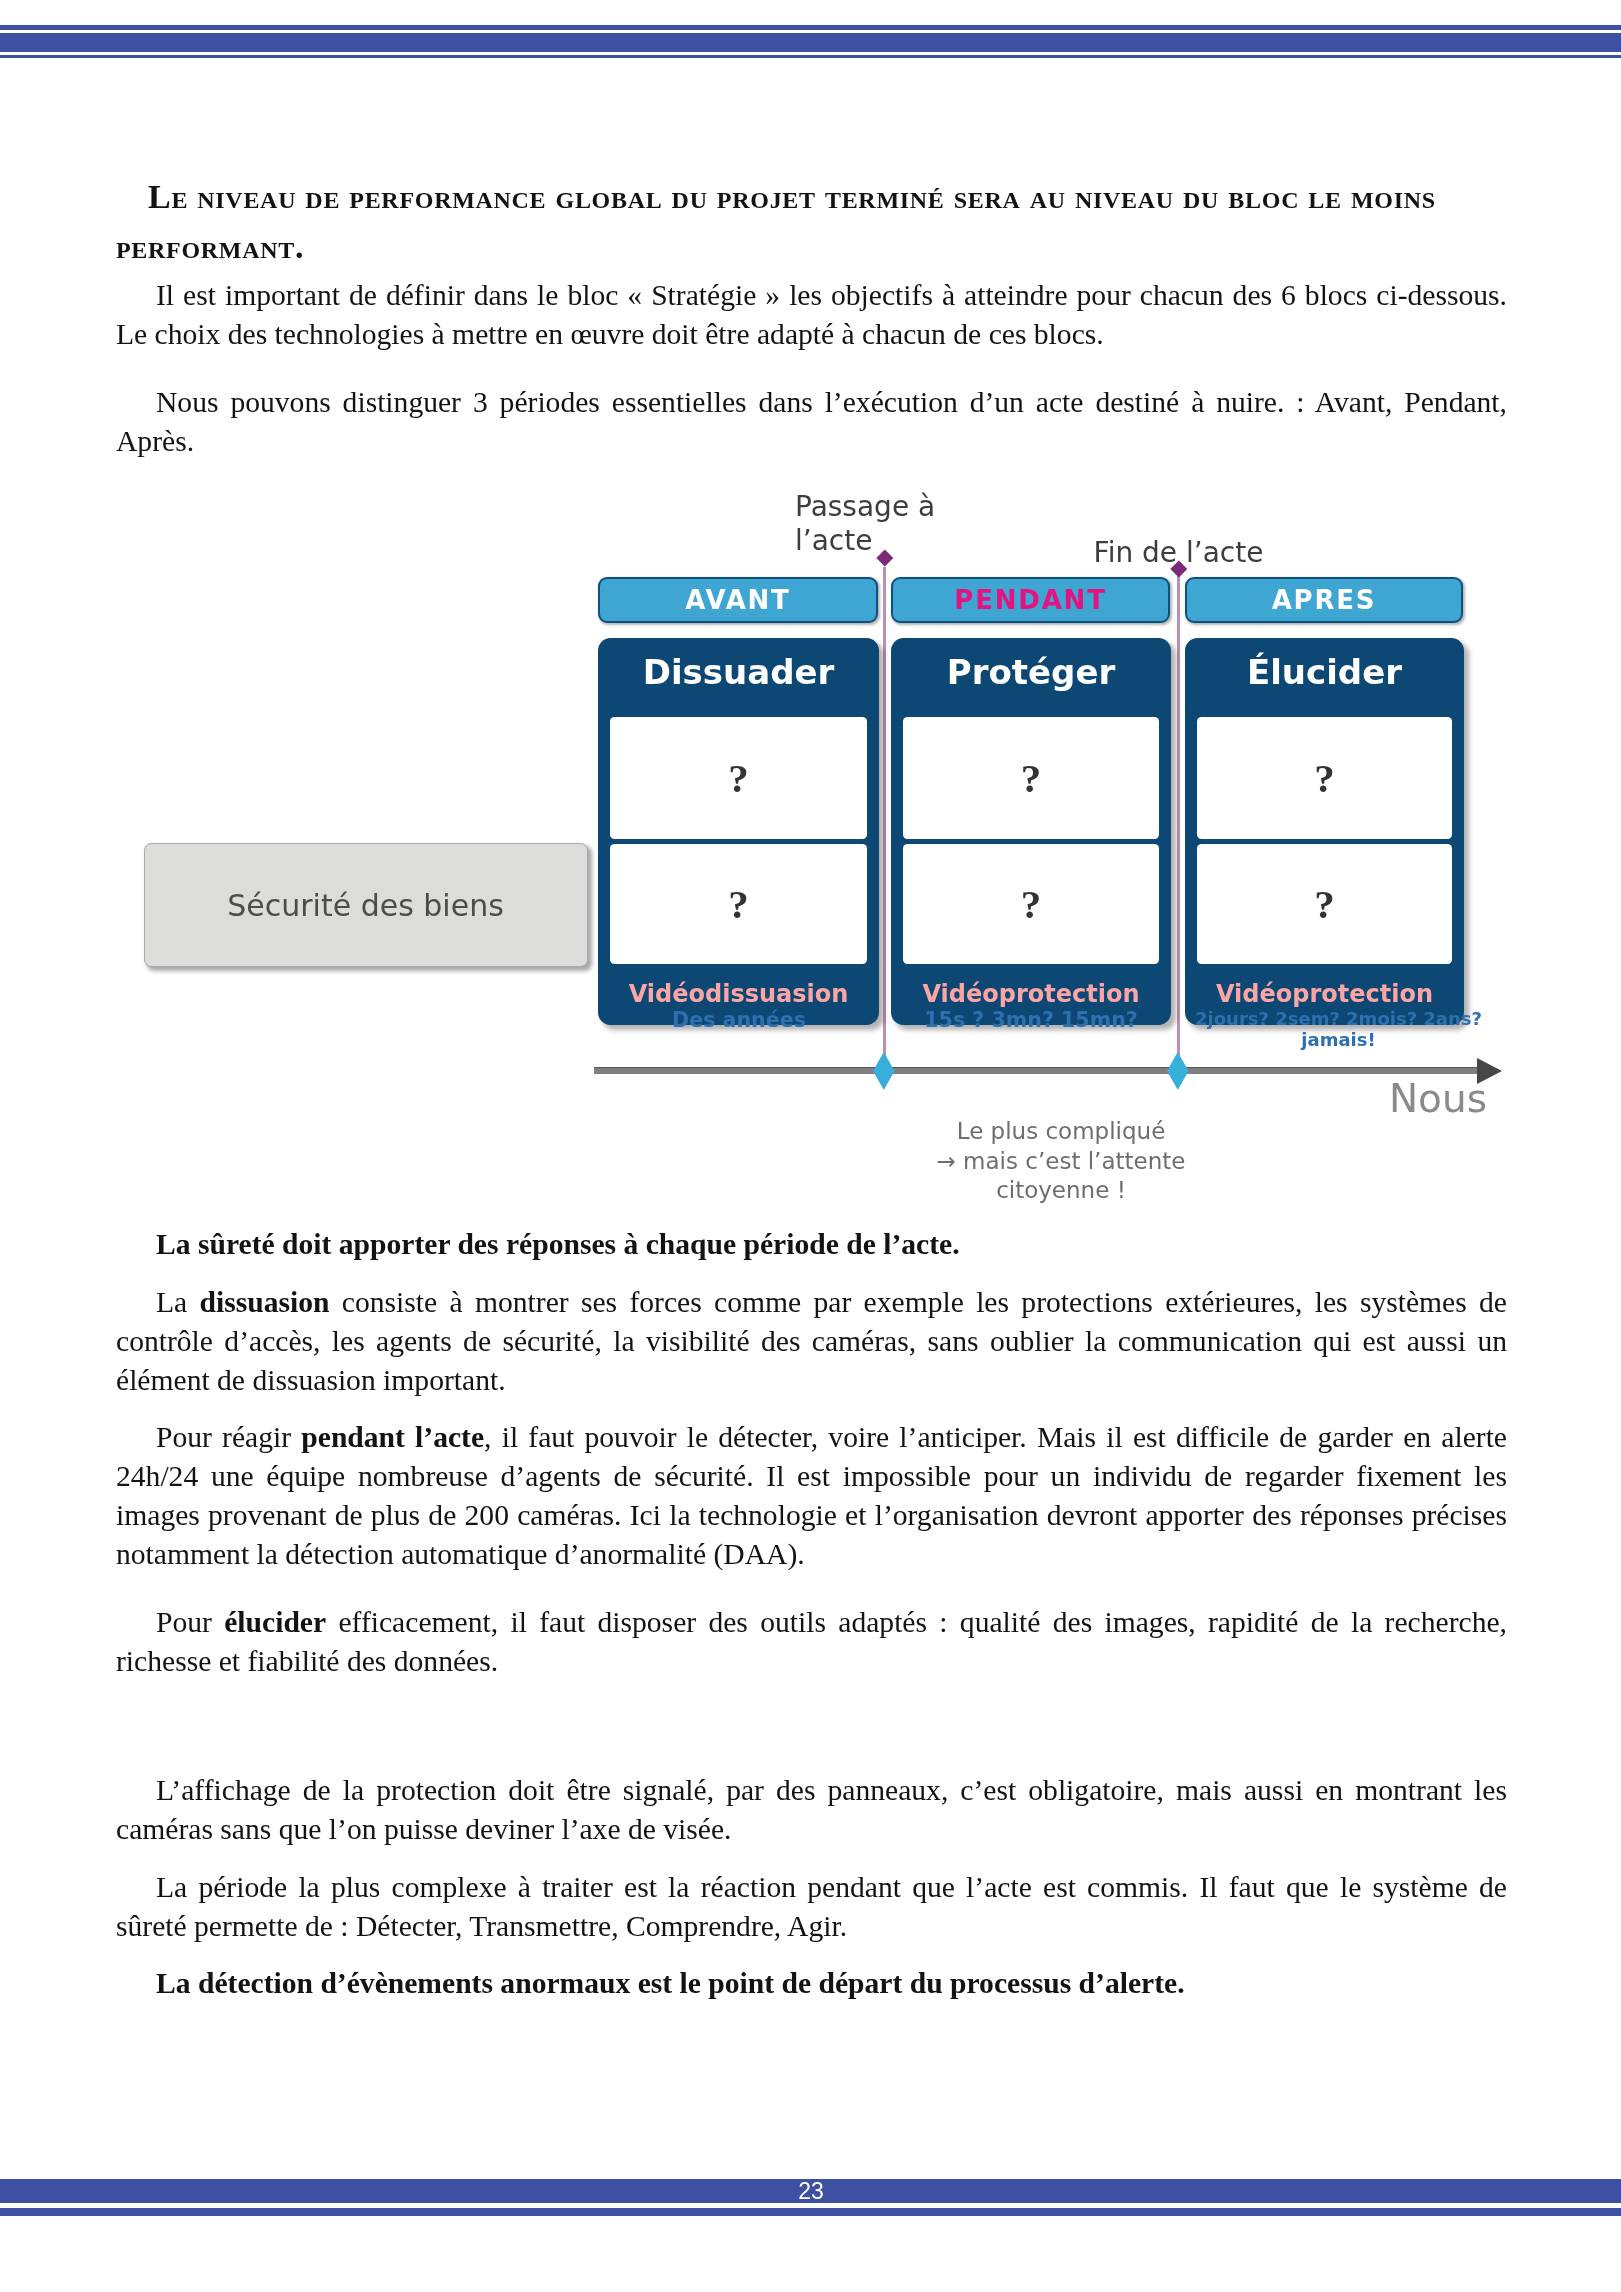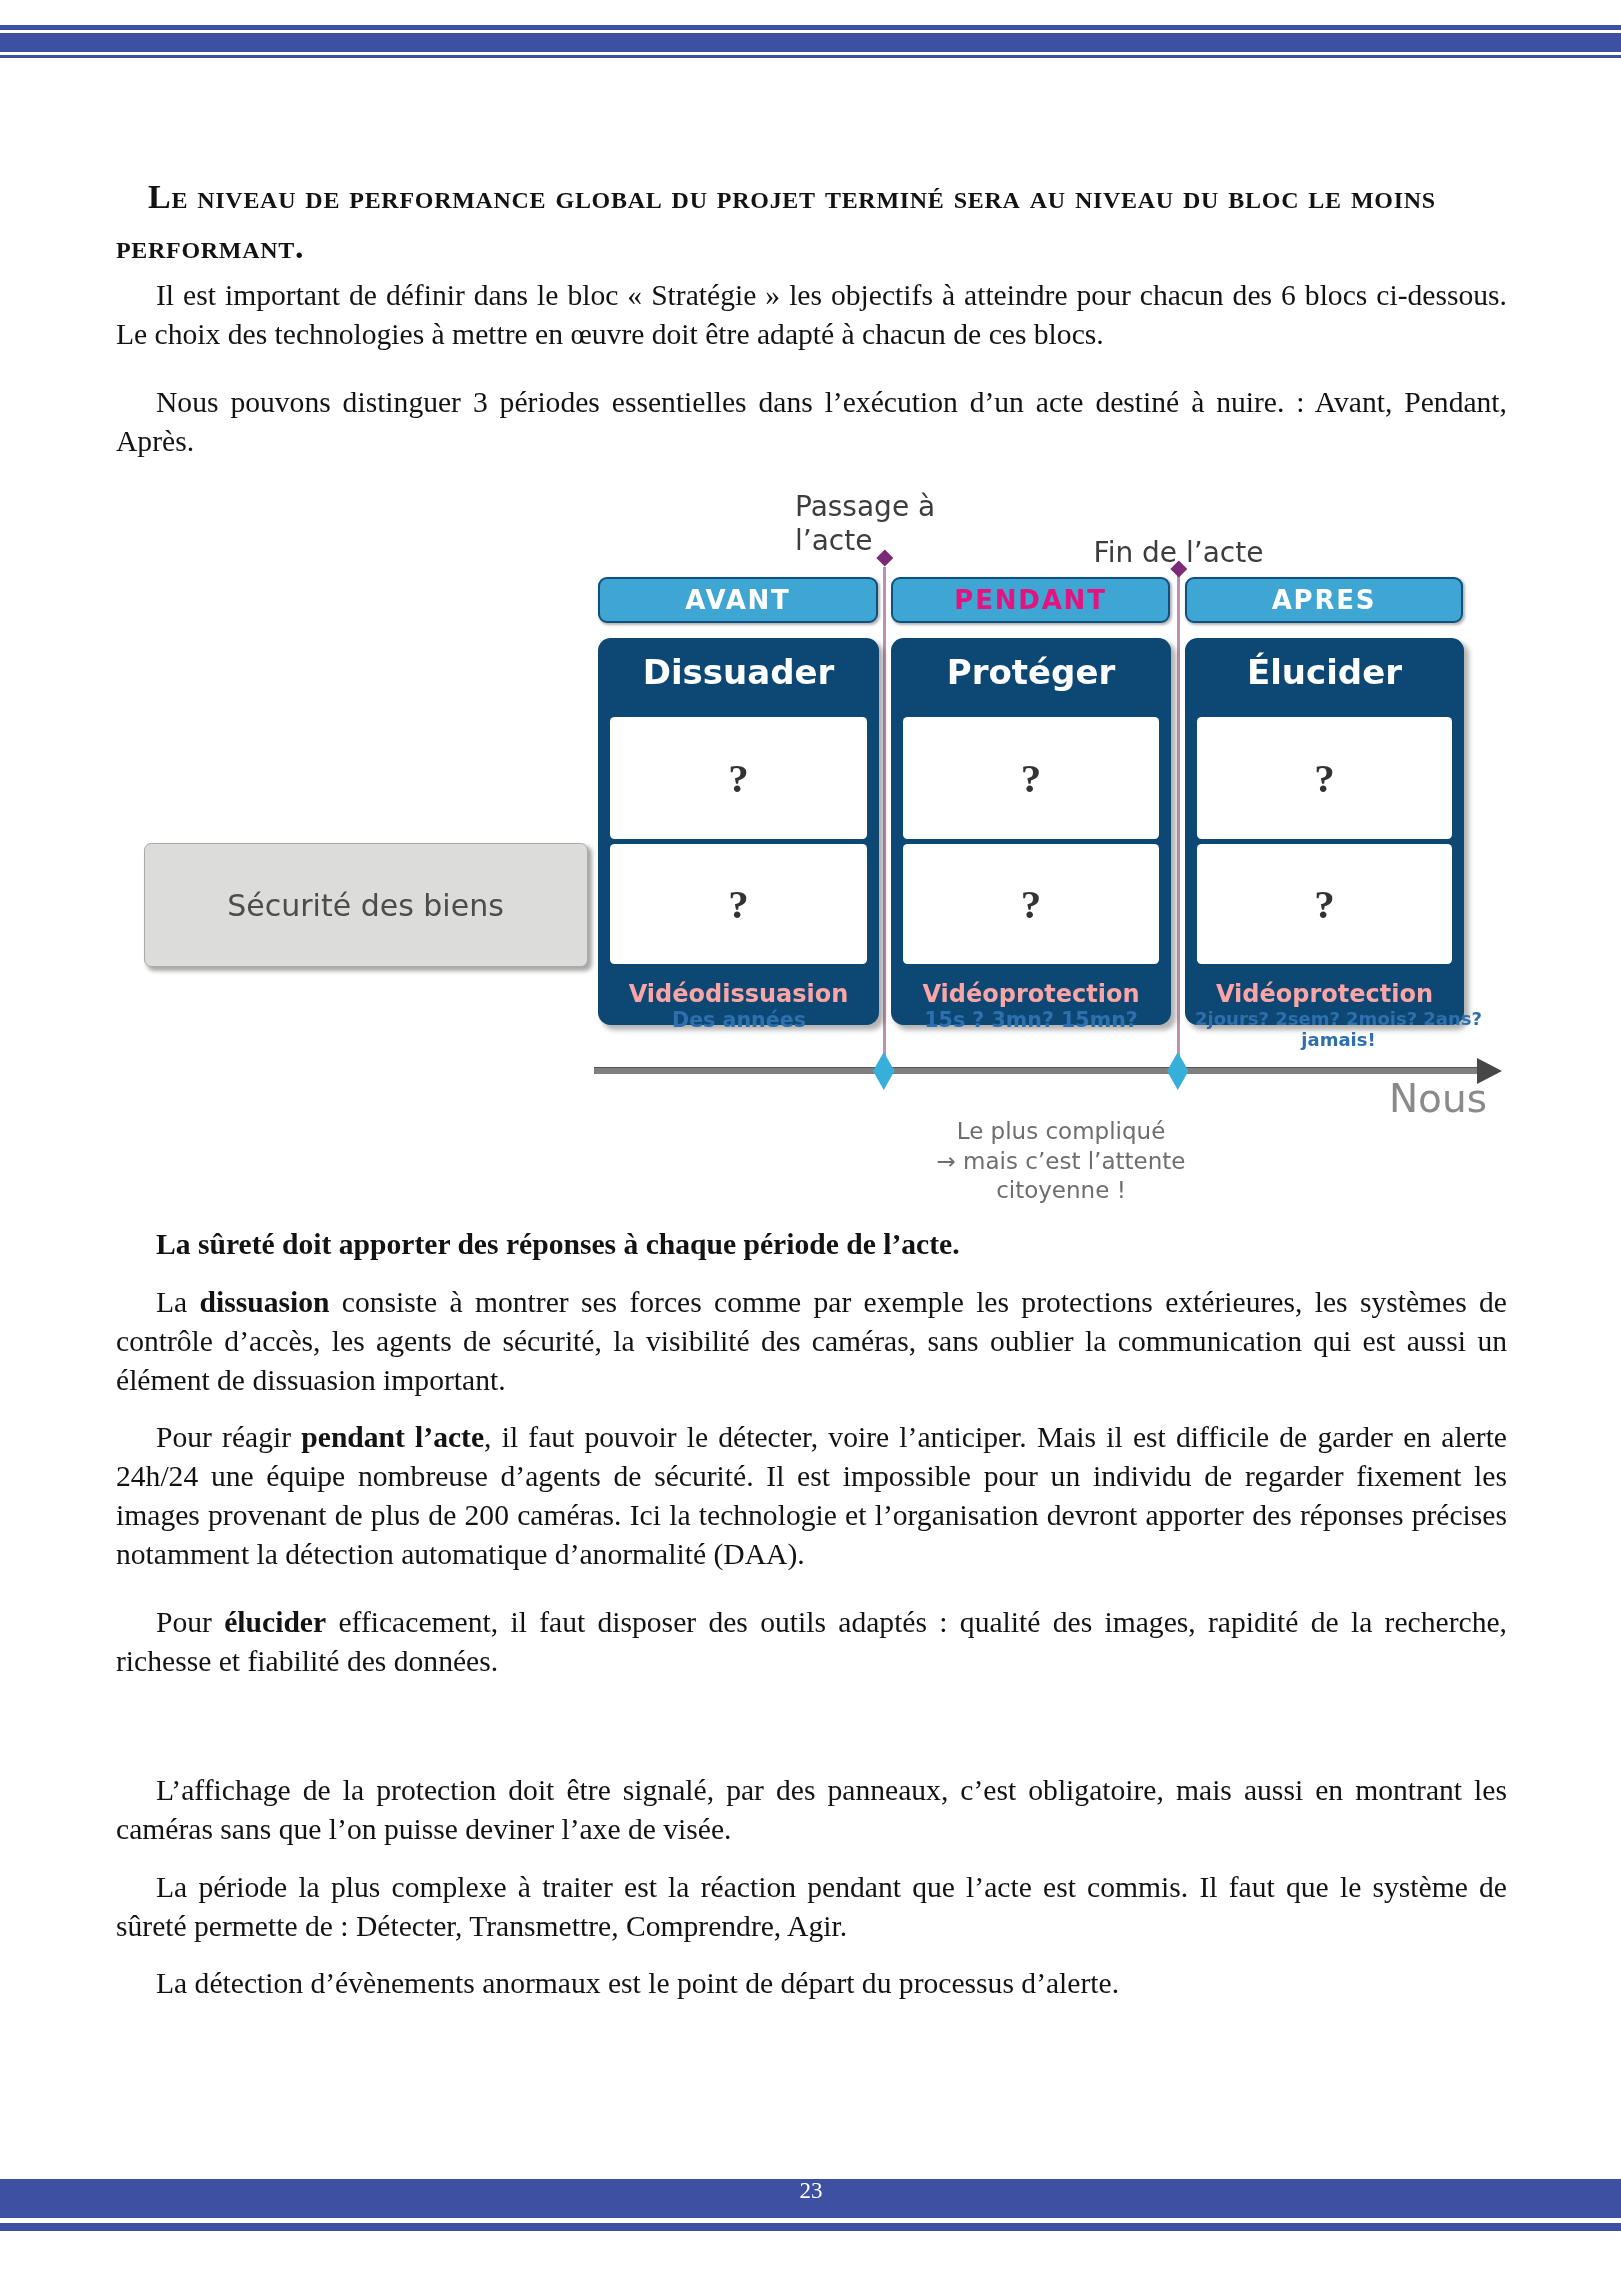--- a/index.html
+++ b/index.html
@@ -9,23 +9,23 @@
   }
   
   .band { position:absolute; left:0; width:100%; }
   .band .s-thin  { height:5.4px;  background:var(--band_blue,#3d50a2); }
   .band .s-gap   { height:2.7px;  background:#fff; }
   .band .s-thick { height:19px; background:var(--band_blue,#3d50a2); }
   .band .s-thin2 { height:3.6px;  background:var(--band_blue,#3d50a2); }
   .band-top { top:25px; }
   .band-bottom { top:2179px; }
   .band-bottom .s-thick2 {
-    height:39px; background:var(--band_blue,#3d50a2);
+    height:24px; background:var(--band_blue,#3d50a2);
     color:#fff; text-align:center; font-size:23px; line-height:24px;
-    font-family:Liberation Serif, serif;
+    font-family:Liberation Sans, sans-serif;
   }
   .band-bottom .s-gap2 { height:4.5px; background:#fff; }
   .band-bottom .s-thin3 { height:8px; background:var(--band_blue,#3d50a2); }
 
   
   .h1 {
     position:absolute; left:116px; right:115px; top:172px;
     font-size:34px; font-weight:bold; font-variant:small-caps;
     letter-spacing:0.7px; line-height:50px; text-indent:32px; text-align:left;
   }
@@ -36,21 +36,21 @@
   }
   .para strong { font-weight:bold; }
   .p-intro1 { top:276px; }
   .p-intro2 { top:383px; }
   .p-lead   { top:1225px; font-weight:bold; text-align:left; }
   .p-diss   { top:1283px; }
   .p-pend   { top:1418px; }
   .p-eluc   { top:1603px; }
   .p-affi   { top:1771px; }
   .p-peri   { top:1868px; }
-  .p-dete   { top:1964px; }
+  .p-dete   { top:1964px;font-weight:bold; }
 
   
   .diagram {
     position:absolute; left:139px; top:488px; width:1361px; height:709px;
     font-family:"DejaVu Sans", sans-serif;
   }
   .passage {
     position:absolute; left:656px; top:1.8px; width:179px; text-align:left;
     font-size:28px; line-height:34px; color:#3d3d3d; white-space:pre-line;
   }

